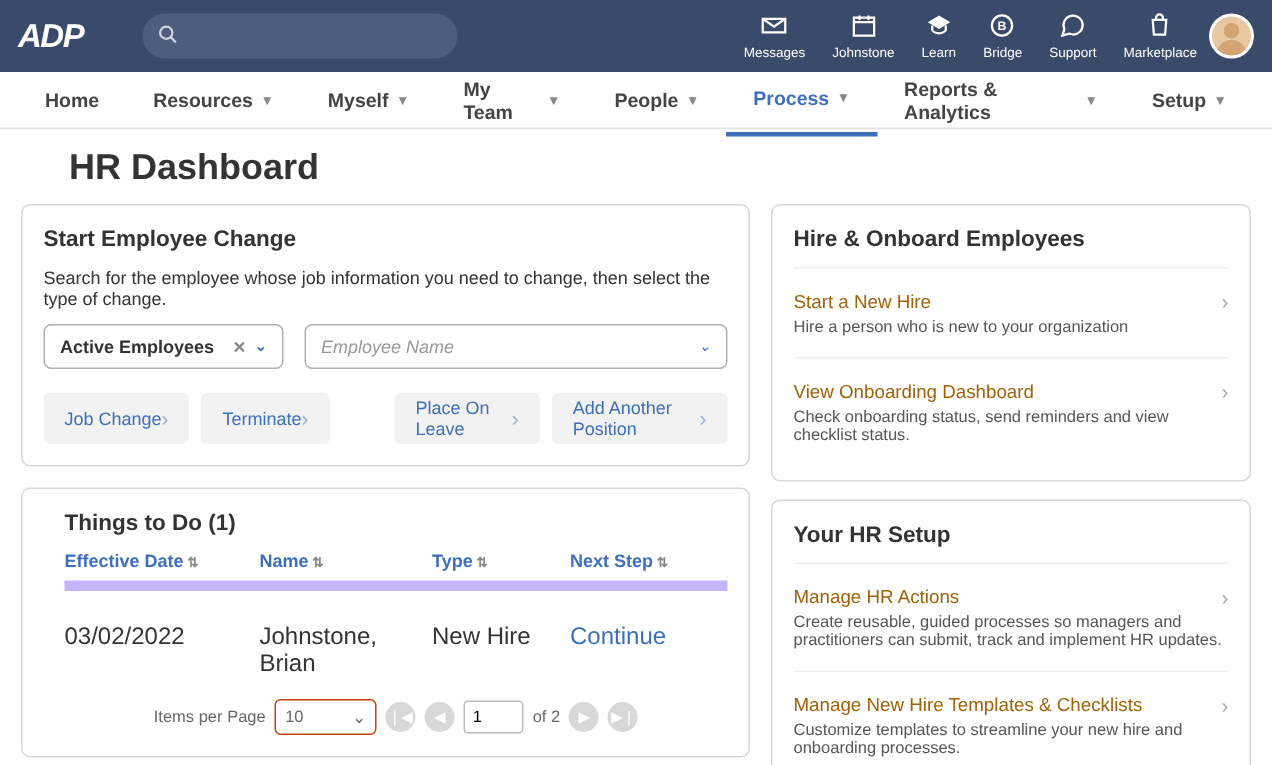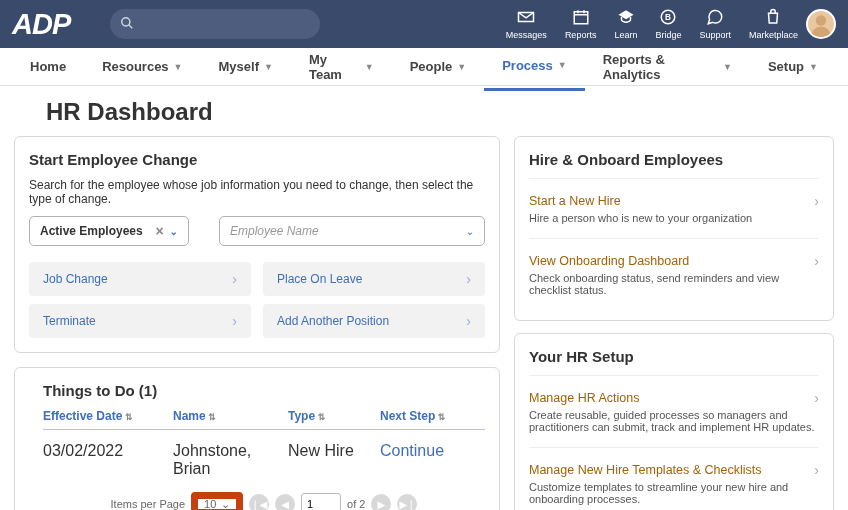--- a/index.html
+++ b/index.html
@@ -1,18 +1,18 @@
 <!DOCTYPE html>
 <html><head>
 <meta charset="utf-8">
 <style>
 * { box-sizing: border-box; margin: 0; padding: 0; }
 body { font-family: -apple-system, BlinkMacSystemFont, "Segoe UI", Arial, sans-serif; background: #fff; color: #333; width: 848px; height: 510px; overflow: hidden; }
 .topbar { background: #3a4a6b; height: 48px; display: flex; align-items: center; padding: 0 12px; }
-.logo { font-size: 29px; font-weight: 800; color: #fff; font-style: italic; letter-spacing: -1px; margin-right: 40px; }
+.logo { font-size: 22px; font-weight: 800; color: #fff; font-style: italic; letter-spacing: -1px; margin-right: 40px; }
 .search-wrap { position: relative; }
 .search-input { background: #4e5d7d; border: none; border-radius: 16px; height: 30px; width: 210px; padding: 0 12px 0 34px; color: #fff; font-size: 13px; }
 .search-icon { position: absolute; left: 10px; top: 7px; color: #cfd6e3; }
 .spacer { flex: 1; }
 .top-icons { display: flex; gap: 18px; align-items: center; }
 .top-icon-item { display: flex; flex-direction: column; align-items: center; color: #fff; font-size: 9px; cursor: pointer; }
 .top-icon-svg { width: 18px; height: 18px; margin-bottom: 2px; }
 .avatar { width: 30px; height: 30px; border-radius: 50%; background: #e8c8a0; border: 2px solid #fff; margin-left: 8px; cursor: pointer; overflow: hidden; }
 .menubar { background: #fff; height: 38px; display: flex; align-items: center; padding: 0 12px; border-bottom: 1px solid #e0e0e0; gap: 0; }
 .menu-item { font-size: 13px; color: #444; padding: 0 18px; height: 48px; display: flex; align-items: center; cursor: pointer; font-weight: 600; }
@@ -24,37 +24,37 @@
 .left-col { flex: 1; }
 .right-col { width: 320px; display: flex; flex-direction: column; gap: 12px; }
 .card { border: 1px solid #d8d8d8; border-radius: 6px; padding: 14px; }
 .card-title { font-size: 15px; font-weight: 700; margin-bottom: 10px; }
 .instruct { font-size: 12px; color: #333; margin-bottom: 10px; }
 .filter-row { display: flex; gap: 14px; margin-bottom: 16px; }
 .select-box { border: 1px solid #b0b0b0; border-radius: 5px; height: 30px; display: flex; align-items: center; padding: 0 10px; font-size: 12px; position: relative; }
 .select-filter { width: 160px; font-weight: bold; }
 .clear-x { color: #888; margin-left: auto; margin-right: 6px; font-size: 14px; cursor: pointer; }
 .select-caret { color: #3d6fbb; font-size: 10px; }
-.select-name { flex: 1; color: #999; font-style: italic; margin-left: 16px; }
+.select-name { flex: 1; color: #999; font-style: italic; }
 .action-grid { display: flex; gap: 12px; }
-.action-col { flex: 1; display: flex; flex-direction: column; gap: 8px; }
+.action-col { flex: 1; display: flex; gap: 8px; }
 .action-btn { background: #f2f2f2; border-radius: 4px; height: 34px; display: flex; align-items: center; padding: 0 14px; font-size: 12px; color: #3d6fbb; cursor: pointer; }
 .chev-right { margin-left: auto; color: #99aed1; font-size: 14px; }
 .things-card { margin-top: 14px; padding-left: 28px; }
-.tbl-head { display: flex; border-bottom: 1px solid #c4b5fd; padding-bottom: 6px; margin-bottom: 8px; align-items: center; }
+.tbl-head { display: flex; border-bottom: 7px solid #c4b5fd; padding-bottom: 6px; margin-bottom: 18px; align-items: center; }
 .th { font-size: 12px; color: #3d6fbb; font-weight: 700; cursor: pointer; }
 .th::after { content: " ⇅"; font-size: 9px; color: #888; }
 .col-date { width: 130px; }
 .col-name { width: 115px; }
 .col-type { width: 92px; }
 .col-next { flex: 1; }
 .tbl-row { display: flex; font-size: 16px; padding: 4px 0; }
 .td-link { color: #3d6fbb; cursor: pointer; }
 .pager { display: flex; align-items: center; justify-content: center; gap: 6px; margin-top: 10px; font-size: 11px; color: #666; }
-.pager-select { border: 7px solid #c2410c; border-radius: 4px; height: 24px; width: 52px; padding: 0 6px; font-size: 11px; display: flex; align-items: center; cursor: pointer; }
+.pager-select { border: 1px solid #c2410c; border-radius: 4px; height: 24px; width: 68px; padding: 0 6px; font-size: 11px; display: flex; align-items: center; cursor: pointer; }
 .pager-select::after { content: "⌄"; margin-left: auto; color: #666; }
 .pg-btn { width: 20px; height: 20px; border-radius: 50%; background: #d8d8d8; display: flex; align-items: center; justify-content: center; font-size: 10px; color: #fff; cursor: pointer; }
 .pg-input { width: 40px; height: 22px; border: 1px solid #bbb; border-radius: 3px; padding: 0 5px; font-size: 11px; }
 .link-item { padding: 10px 0; border-bottom: 0; }
 .link-row { display: flex; align-items: center; }
 .link-title { color: #a16207; font-size: 12.5px; cursor: pointer; }
 .link-chev { margin-left: auto; color: #aaa; font-size: 14px; }
 .link-desc { font-size: 11px; color: #555; margin-top: 3px; }
 .hr-line { border-top: 1px solid #eee; margin: 4px 0; }
 </style>
@@ -81,21 +81,21 @@
           </svg></span>
         <span>Messages</span>
       </div>
       <div class="top-icon-item">
         <span><svg class="top-icon-svg" viewBox="0 0 24 24" fill="none" stroke="currentColor" stroke-width="2">
             <rect x="3" y="5" width="18" height="16"></rect>
             <line x1="3" y1="9" x2="21" y2="9"></line>
             <line x1="8" y1="3" x2="8" y2="7"></line>
             <line x1="16" y1="3" x2="16" y2="7"></line>
           </svg></span>
-        <span>Reports</span>
+        <span>Johnstone</span>
       </div>
       <div class="top-icon-item">
         <span><svg class="top-icon-svg" viewBox="0 0 24 24" fill="currentColor">
             <path d="M12 3L2 9l10 6 10-6z"></path>
             <path d="M6 12v4c0 1 3 3 6 3s6-2 6-3v-4" fill="none" stroke="currentColor" stroke-width="2"></path>
           </svg></span>
         <span>Learn</span>
       </div>
       <div class="top-icon-item">
         <span><svg class="top-icon-svg" viewBox="0 0 24 24" fill="none" stroke="currentColor" stroke-width="2">

